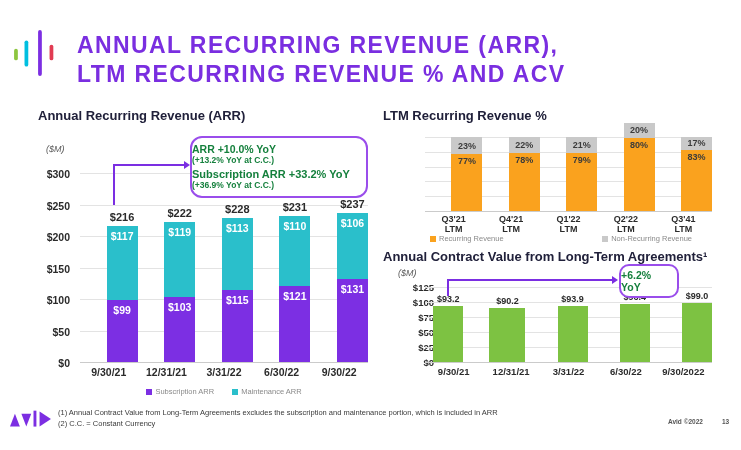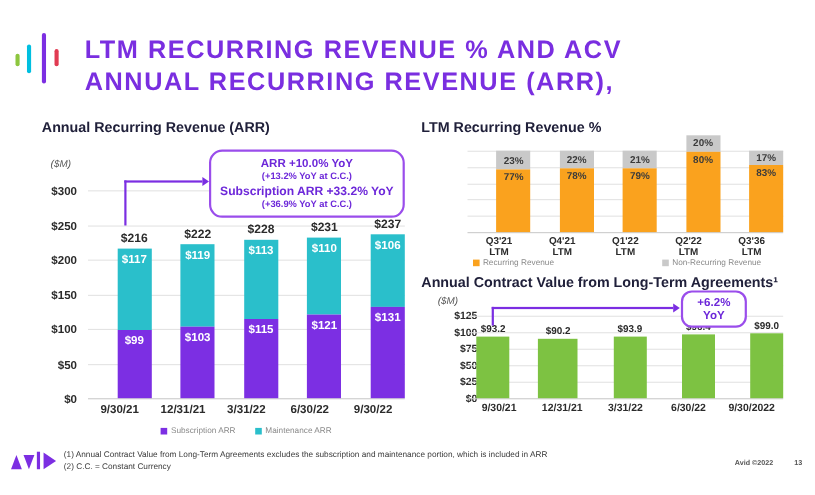--- a/index.html
+++ b/index.html
@@ -47,21 +47,21 @@
   #ltm-xlabels .xlab { font-size:9px; line-height:10px; font-weight:700; color:#2B2B2B; }
   #acv-xlabels .xlab { font-size:9.5px; font-weight:700; color:#2B2B2B; }
 
   
   .legend { position:absolute; display:flex; z-index:2; }
   .lg-item { display:flex; align-items:center; font-size:7.5px; color:#8A8A8A; white-space:nowrap; }
   .sq { display:inline-block; width:6px; height:6px; margin-right:3px; }
 
   
   .callout { position:absolute; border:2px solid #9A4DEB; border-radius:12px; background:#fff;
-    color:#6d28d9; text-align:center; z-index:4; }
+    color:#15803d; z-index:4; }
   .c-big  { font-size:10.5px; font-weight:700; }
   .c-big2 { font-size:11px;   font-weight:700; }
   .c-small{ font-size:8.5px;  font-weight:700; }
   .arrow-l { position:absolute; border-left:2px solid #7B2EE2; border-top:2px solid #7B2EE2; z-index:3; }
   .ahead { position:absolute; right:-6px; top:-5px; width:0; height:0;
     border-top:4px solid transparent; border-bottom:4px solid transparent; border-left:6px solid #7B2EE2; }
 
   
   .footnotes { position:absolute; left:58px; top:408px; font-size:7.5px; line-height:10.5px; color:#3A3A3A; }
   .copyright { position:absolute; left:668px; top:418px; font-size:6.5px; font-weight:700; color:#555; }
@@ -72,22 +72,22 @@
 
 <div class="slide">
 
   <svg class="logo-mark" width="48" height="50" viewBox="0 0 46 46">
     <rect x="2" y="19" width="3.6" height="11" rx="1.8" fill="#8DC63F"></rect>
     <rect x="12" y="11" width="3.6" height="25" rx="1.8" fill="#00BFE0"></rect>
     <rect x="25" y="1" width="3.6" height="44" rx="1.8" fill="#7C2EE2"></rect>
     <rect x="36" y="15" width="3.6" height="15" rx="1.8" fill="#E13B52"></rect>
   </svg>
   <div class="slide-title">
+    <div>ANNUAL RECURRING REVENUE (ARR),</div>
     <div>LTM RECURRING REVENUE % AND ACV</div>
-    <div>ANNUAL RECURRING REVENUE (ARR),</div>
   </div>
 
   <div class="chart-title" style="left:38px; top:108px;">Annual Recurring Revenue (ARR)</div>
   <div class="unit" style="left:46px; top:144px;">($M)</div>
 
   <div id="arr-yticks" class="abs" style="left:28px; top:173px; width:48px; height:189px;">
       <div class="ytick" style="top: -5px;">$300</div>
       <div class="ytick" style="top: 27px;">$250</div>
       <div class="ytick" style="top: 58px;">$200</div>
       <div class="ytick" style="top: 90px;">$150</div>
@@ -262,21 +262,21 @@
       </div>
       <div class="xlab">
         <div>Q1'22</div>
         <div>LTM</div>
       </div>
       <div class="xlab">
         <div>Q2'22</div>
         <div>LTM</div>
       </div>
       <div class="xlab">
-        <div>Q3'36</div>
+        <div>Q3'41</div>
         <div>LTM</div>
       </div>
     </div>
 
   <div class="legend" style="left:430px; top:234px; width:262px; justify-content:space-between;">
     <span class="lg-item">
       <span class="sq" style="background:#FAA21E;"></span>
       <span>Recurring Revenue</span>
     </span>
     <span class="lg-item">

